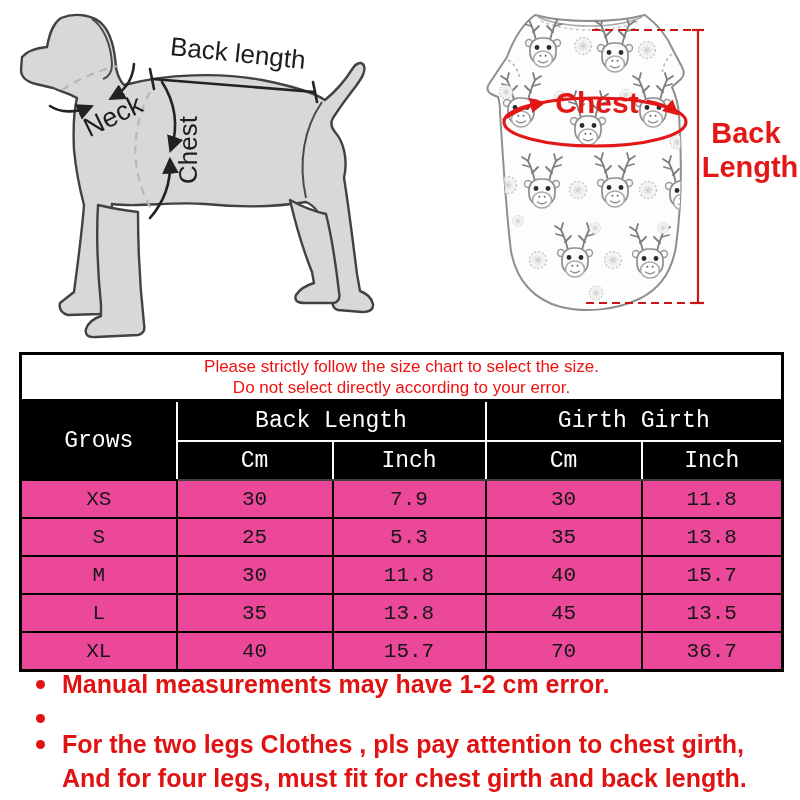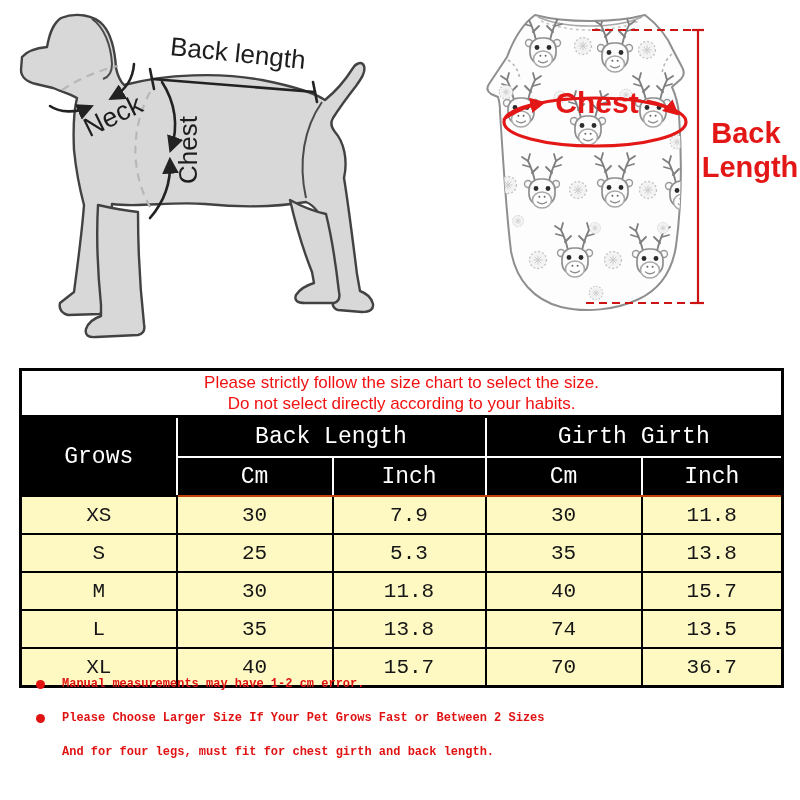--- a/index.html
+++ b/index.html
@@ -6,54 +6,54 @@
   body { background:#fff; font-family:"Liberation Sans", sans-serif; }
   #canvas {
     position:relative; width:800px; height:800px; background:#ffffff;
     overflow:hidden; margin:0 auto;
   }
   .diagram-svg { position:absolute; top:0; }
   #dog-svg   { left:0;   width:420px; height:345px; }
   #vest-svg  { left:420px; width:380px; height:345px; }
 
   
-  #size-table-wrap { position:absolute; top:368px; left:19px; width:762px; }
+  #size-table-wrap { position:absolute; top:352px; left:19px; width:762px; }
   table.size-table {
     width:762px; border-collapse:collapse; table-layout:fixed;
     border:3px solid #000;
   }
   table.size-table td, table.size-table th { text-align:center; vertical-align:middle; }
   td.warning-cell {
     border:2px solid #000; border-bottom:3px solid #000;
     height:43px; background:#fff;
     font-family:"Liberation Sans", sans-serif;
     font-size:17px; line-height:1.26; color:#f01111; font-weight:400;
     padding:1px 0 0 0;
   }
   tr.hdr th {
     background:#000; color:#fff; font-weight:400;
     font-family:"Liberation Mono","DejaVu Sans Mono",monospace;
     font-size:23px; border:2px solid #fff;
   }
   tr.hdr1 th { height:41px; }
-  tr.hdr2 th { height:39px; border-bottom:2px solid #c2410c; }
+  tr.hdr2 th { height:39px; border-bottom:2px solid #404040; }
   th.size-head { border-bottom:2px solid #000 !important; }
   tr.body-row td {
-    border:2px solid #000; height:38px; background:#fef9c3;
+    border:2px solid #000; height:38px; background:#ec4899;
     font-family:"Liberation Mono","DejaVu Sans Mono",monospace;
     font-size:21px; color:#161616;
   }
 
   
   #notes { position:absolute; top:672px; left:36px; width:745px; }
   .note-line {
     display:flex; align-items:flex-start;
     margin-bottom:9px;
-    font-family:Liberation Mono, monospace;
-    font-weight:bold; font-size:12px; line-height:25px; color:#e01212;
+    font-family:Liberation Sans, sans-serif;
+    font-weight:bold; font-size:25px; line-height:25px; color:#e01212;
   }
   .bullet-dot {
     width:9px; height:9px; border-radius:50%;
     background:#e01212; flex:0 0 9px;
     margin:8px 17px 0 0;
   }
   .note-line.no-bullet { padding-left:26px; }
 </style>
 </head>
 <body>
@@ -263,21 +263,21 @@
         <col style="width:156px">
           <col style="width:156px">
           <col style="width:153px">
         <col style="width:156px">
           <col style="width:141px">
       </colgroup>
       <tbody>
           <tr>
         <td class="warning-cell" colspan="5">
           <div>Please strictly follow the size chart to select the size.</div>
-          <div>Do not select directly according to your habits.</div>
+          <div>Do not select directly according to your error.</div>
         </td>
       </tr>
       <tr class="hdr hdr1">
         <th class="size-head" rowspan="2">Grows</th>
         <th colspan="2">Back Length</th>
         <th colspan="2">Girth Girth</th>
       </tr>
       <tr class="hdr hdr2">
         <th>Cm</th>
         <th>Inch</th>
@@ -302,41 +302,44 @@
         <td>M</td>
         <td>30</td>
         <td>11.8</td>
         <td>40</td>
         <td>15.7</td>
       </tr>
       <tr class="body-row">
         <td>L</td>
         <td>35</td>
         <td>13.8</td>
-        <td>74</td>
+        <td>45</td>
         <td>13.5</td>
       </tr>
       <tr class="body-row">
         <td>XL</td>
         <td>40</td>
         <td>15.7</td>
         <td>70</td>
         <td>36.7</td>
       </tr>
     </tbody>
       </table>
   </div>
 
   <div id="notes">
     <div class="note-line">
       <span class="bullet-dot"></span>
       <span>Manual measurements may have 1-2 cm error.</span>
     </div>
     <div class="note-line">
       <span class="bullet-dot"></span>
-      <span>Please Choose Larger Size If Your Pet Grows Fast or Between 2 Sizes</span>
+    </div>
+    <div class="note-line">
+      <span class="bullet-dot"></span>
+      <span>For the two legs Clothes , pls pay attention to chest girth,</span>
     </div>
     <div class="note-line no-bullet">
       <span>And for four legs, must fit for chest girth and back length.</span>
     </div>
   </div>
 
 </div>
 
 </body></html>

